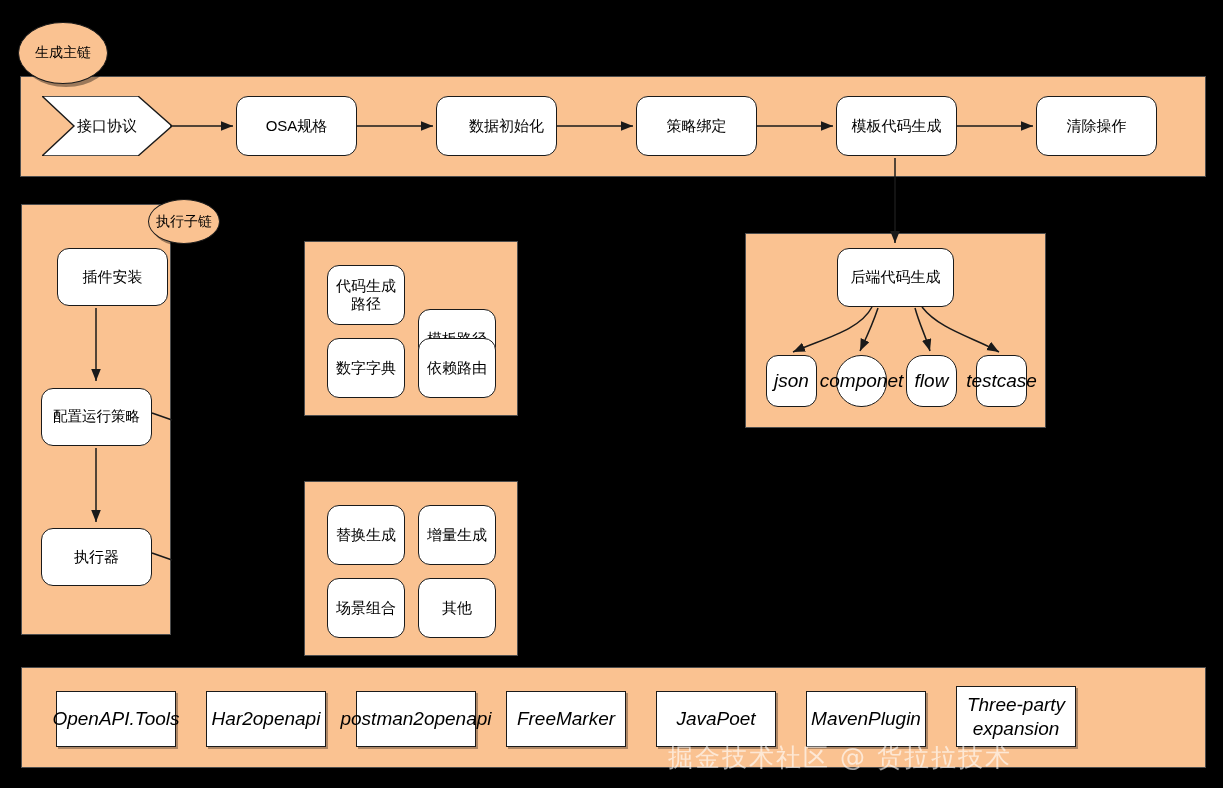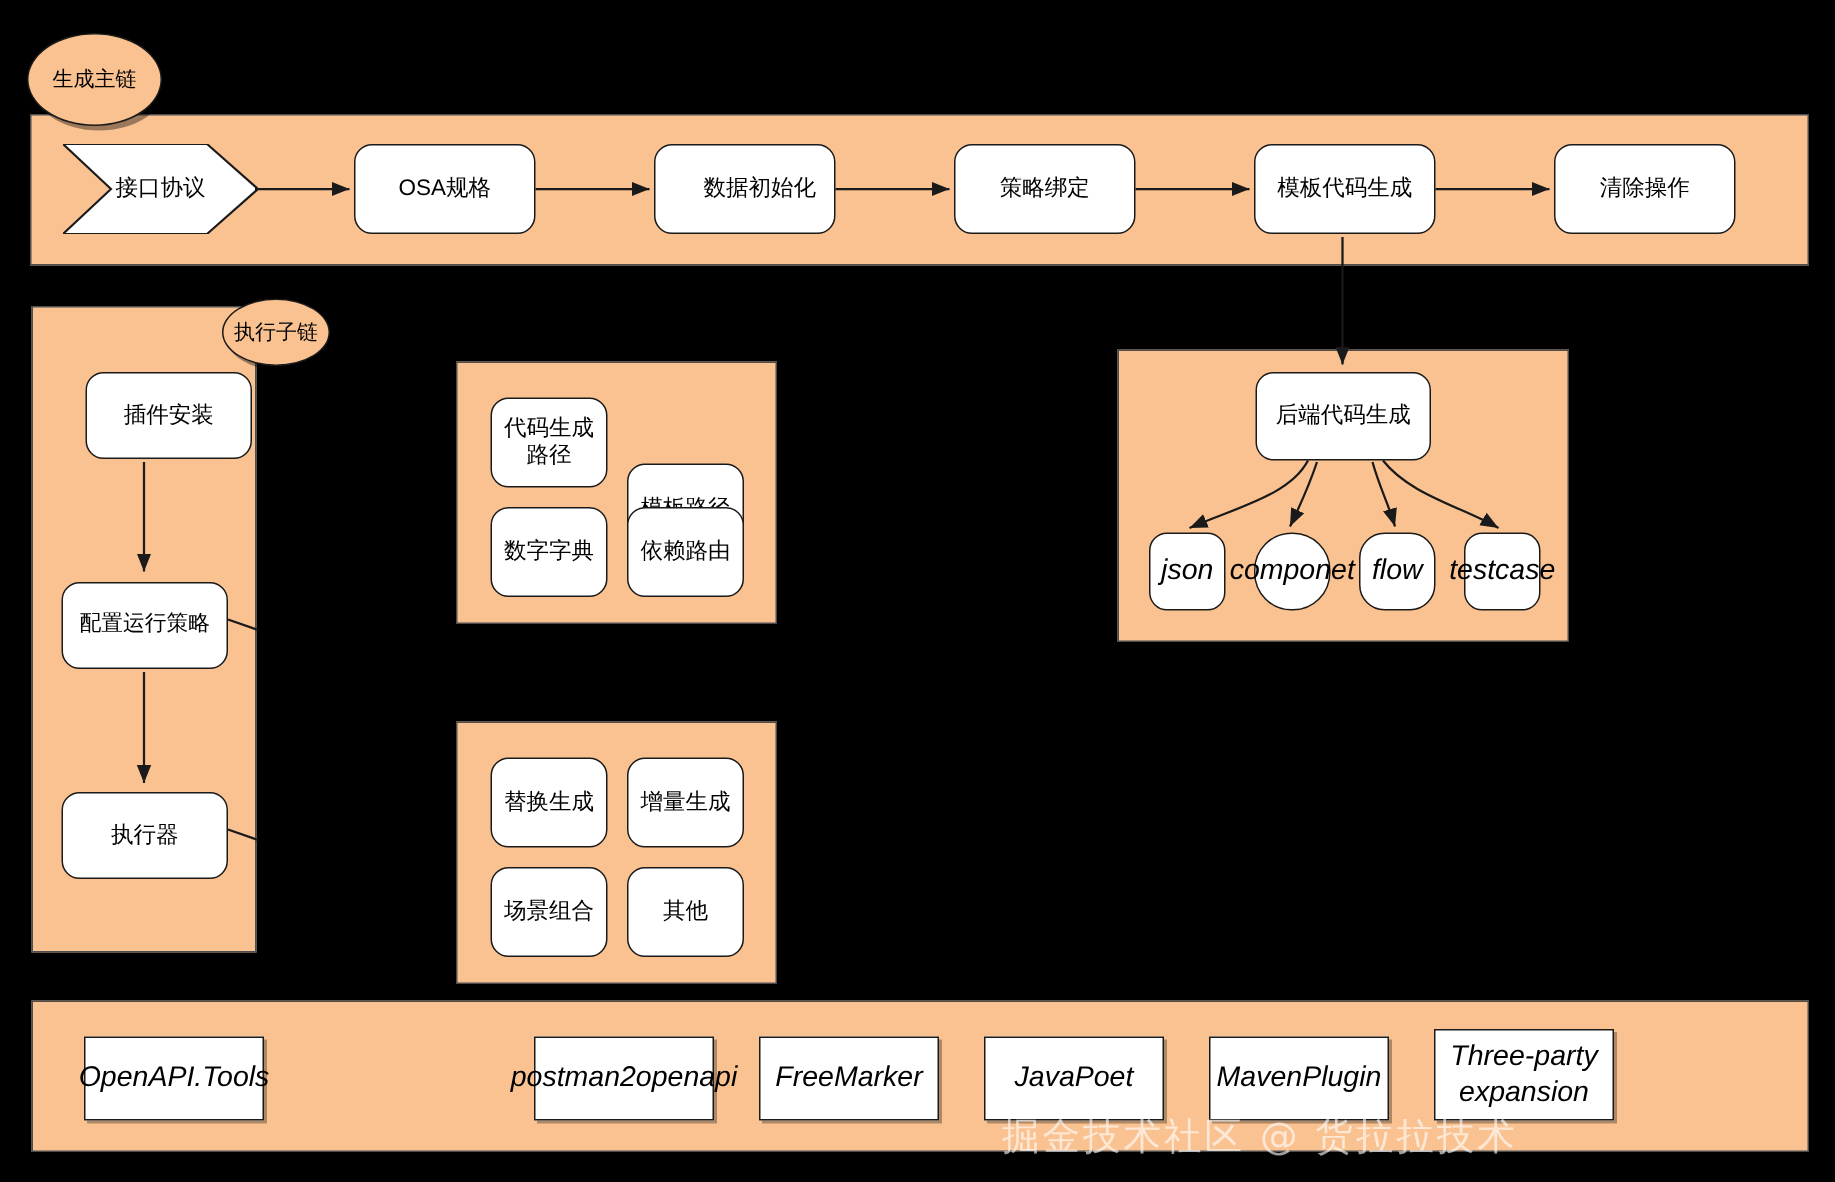--- a/index.html
+++ b/index.html
@@ -217,20 +217,23 @@
   <div class="node rounded en14" style="left:906px; top:355px; width:51px; height:52px;border-radius:17px;">
     <span>flow</span>
   </div>
   <div class="node rounded en14" style="left:976px; top:355px; width:51px; height:52px; overflow:visible; white-space:nowrap;">
     <span>testcase</span>
   </div>
 
   <div class="node sharp en14" style="left:56px; top:691px; width:120px; height:56px;">
     <span>OpenAPI.Tools</span>
   </div>
+  <div class="node sharp en14" style="left:206px; top:691px; width:120px; height:56px;">
+    <span>Har2openapi</span>
+  </div>
   <div class="node sharp en14" style="left:356px; top:691px; width:120px; height:56px;">
     <span>postman2openapi</span>
   </div>
   <div class="node sharp en14" style="left:506px; top:691px; width:120px; height:56px;">
     <span>FreeMarker</span>
   </div>
   <div class="node sharp en14" style="left:656px; top:691px; width:120px; height:56px;align-items:center;">
     <span>JavaPoet</span>
   </div>
   <div class="node sharp en14" style="left:806px; top:691px; width:120px; height:56px;">

